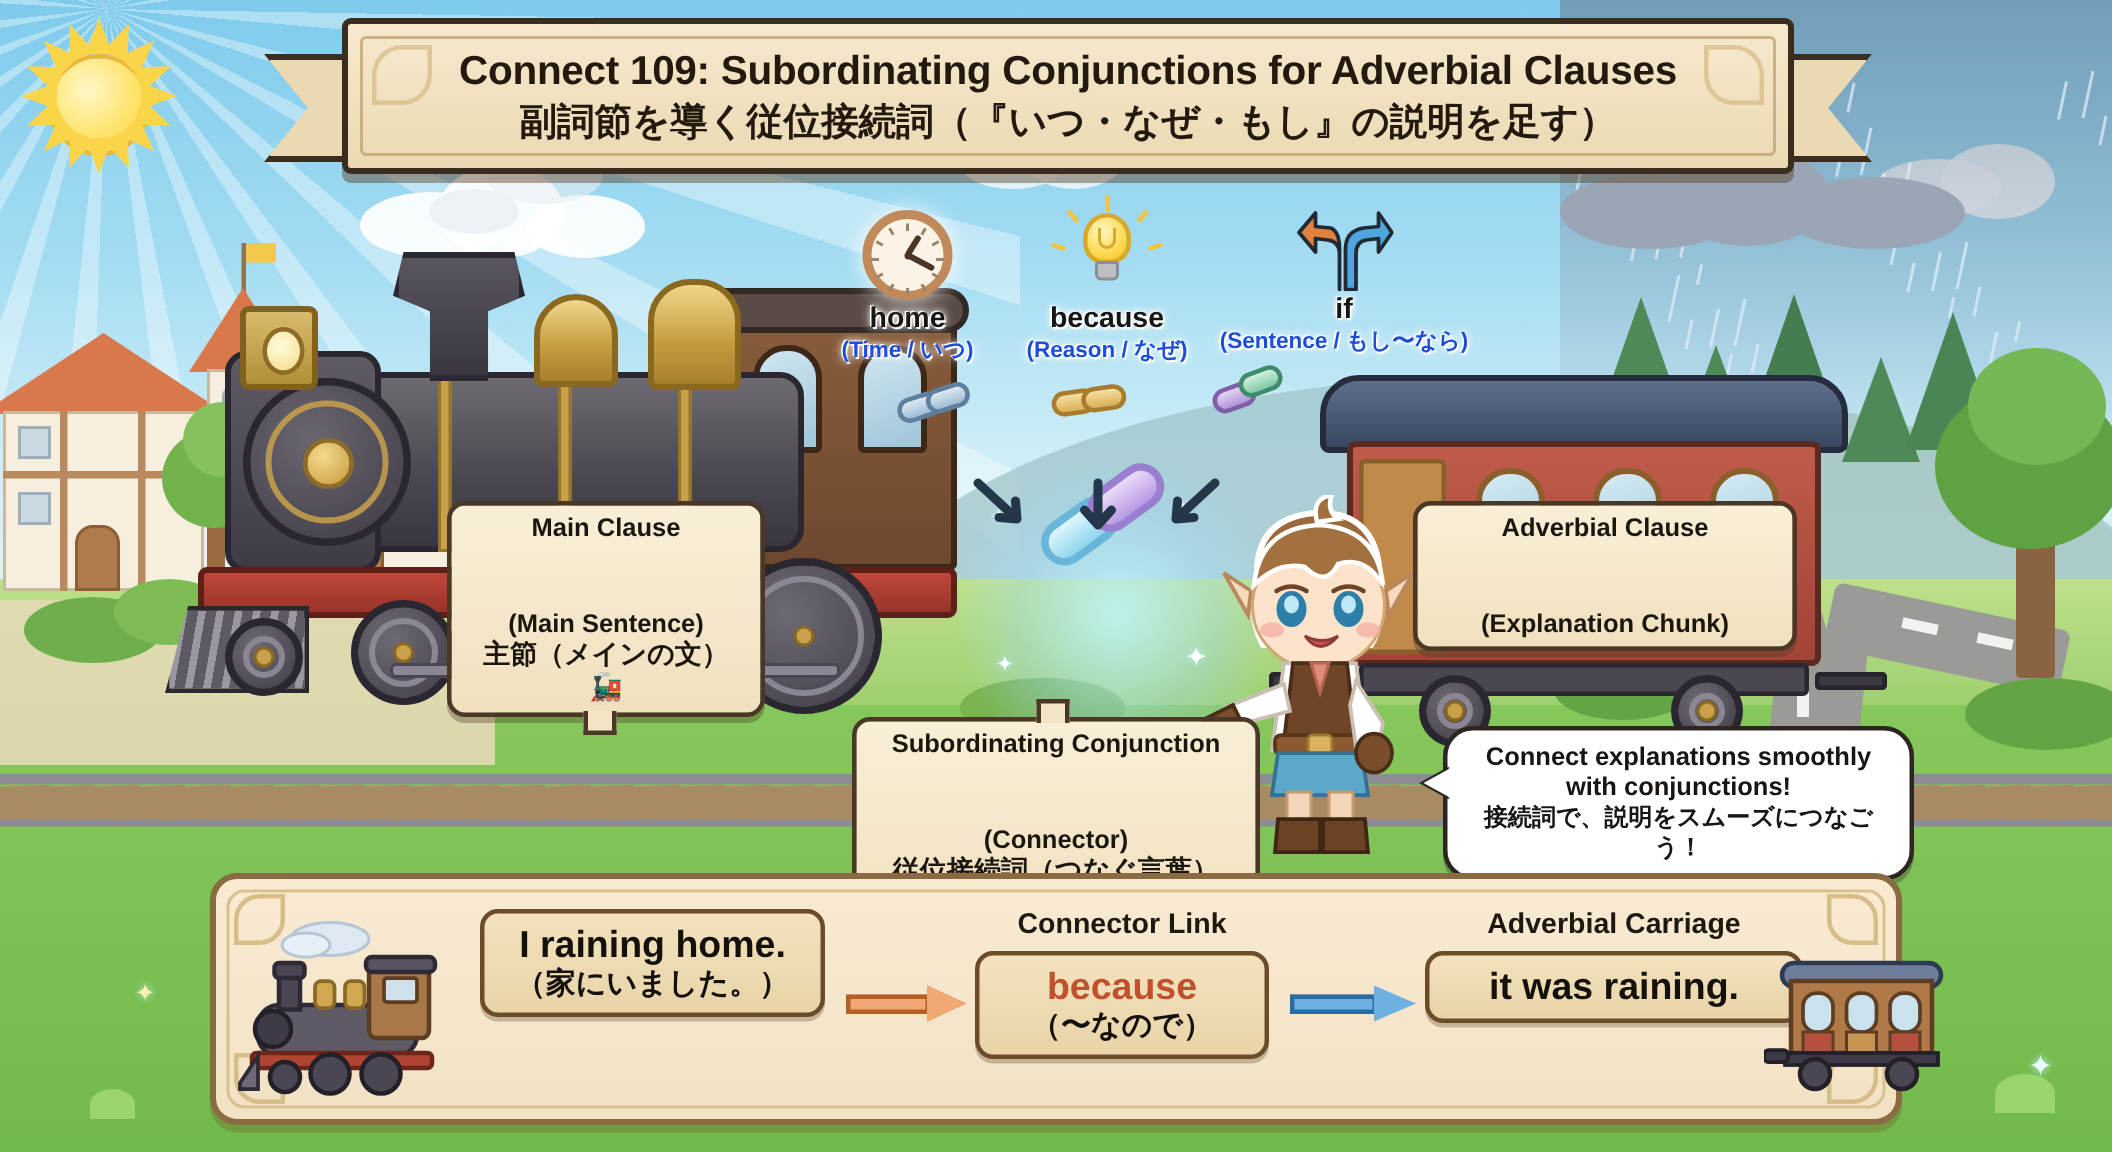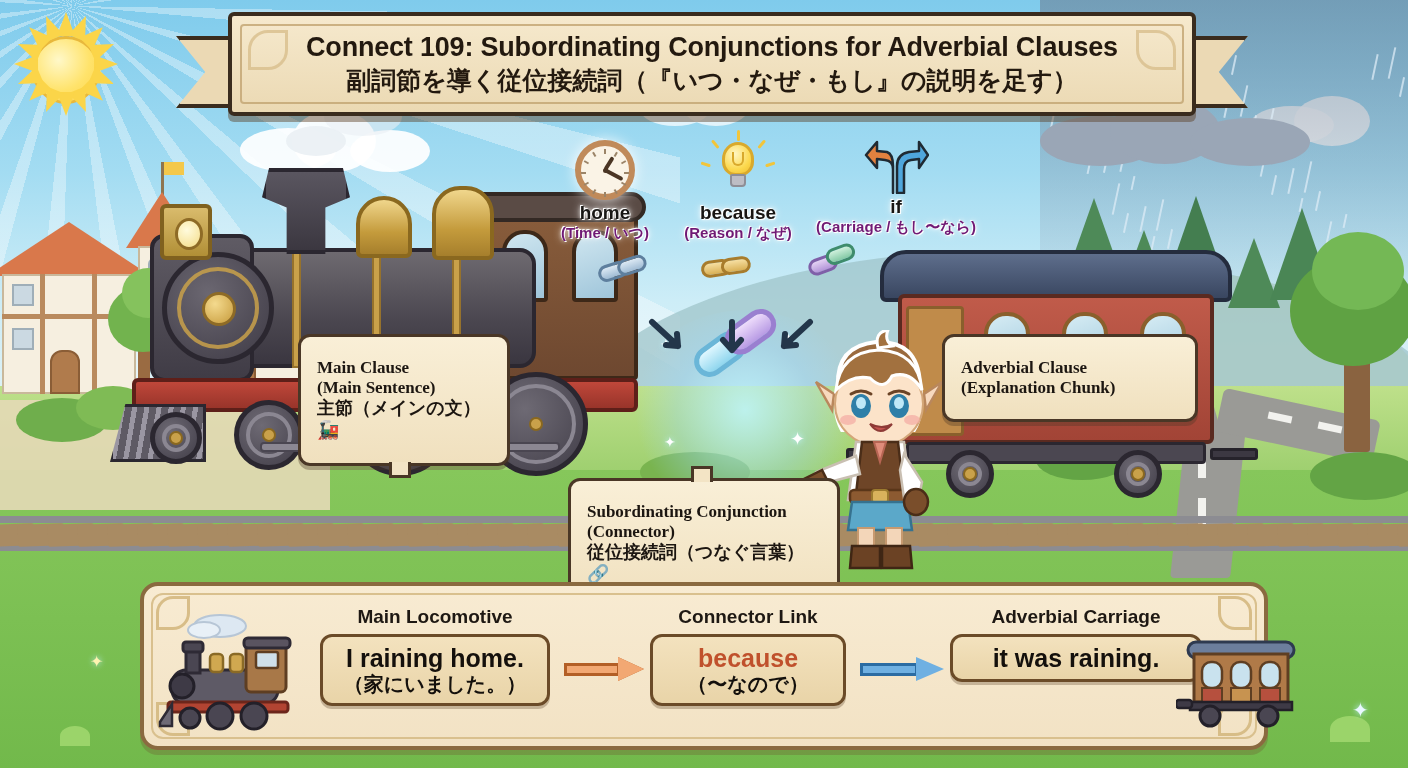--- a/index.html
+++ b/index.html
@@ -82,21 +82,21 @@
     border-radius:50% 0 50% 0; opacity:.8; }
   .banner-text { position:absolute; left:0; top:0; width:100%; height:100%;
     display:flex; flex-direction:column; align-items:center; justify-content:center; gap:1px; }
   .b-l1 { font-size:27px; font-weight:bold; color:#23190F; letter-spacing:-.2px; white-space:nowrap; }
   .b-l2 { font-size:25px; font-weight:bold; color:#23190F; white-space:nowrap; }
 
   
   .conj { position:absolute; display:flex; flex-direction:column; align-items:center; }
   .conj .kw { font-size:19px; font-weight:bold; color:#171513; margin-top:2px;
     text-shadow: 0 0 4px #fff, 0 0 8px #fff, 1px 1px 0 #fff, -1px -1px 0 #fff; }
-  .conj .sub { font-size:15px; font-weight:bold; color:#701a75;
+  .conj .sub { font-size:15px; font-weight:bold; color:#1d4ed8;
     text-shadow: 0 0 4px #fff, 0 0 8px #fff, 1px 1px 0 #fff, -1px -1px 0 #fff; white-space:nowrap; }
 
   .clock { position:relative; width:60px; height:60px; border-radius:50%;
     background:#FAF3E6; border:6px solid #C08A5A; box-shadow:0 0 14px rgba(255,255,255,.9); }
   .clock .hand { position:absolute; background:#4A3524; border-radius:2px; transform-origin: 0 50%; }
   .clock .pivot { position:absolute; left:50%; top:50%; width:5px; height:5px; margin:-2.5px;
     border-radius:50%; background:#4A3524; }
   .tickm { position:absolute; width:2px; height:5px; background:#9B8468; left:50%; top:3px;
     transform-origin: 50% 24px; }
 
@@ -171,23 +171,23 @@
   .c-panel { position:absolute; background:#C08B4A; border:3px solid #8A5F2C; border-radius:4px; }
   .c-win { position:absolute; width:46px; height:56px; border-radius:22px 22px 4px 4px;
     background: linear-gradient(160deg,#D6ECF4,#A3CBDE); border:4px solid #8A5F2C; }
   .c-under { position:absolute; left:30px; top:192px; width:300px; height:22px; background:#4B4751;
     border:3px solid #2B2730; border-radius:4px; }
   .coupler { position:absolute; height:12px; background:#3C3842; border:3px solid #26232B; border-radius:3px; }
 
   
   .callout { position:absolute; background: linear-gradient(180deg,#F9EFD7,#F0E0BE);
     border:3px solid #4A3726; border-radius:12px; box-shadow:0 4px 0 rgba(74,55,38,.35);
-    text-align:left; padding:21px 16px;font-family:Liberation Serif, serif; }
+    text-align:center; padding:5px 16px; }
   .callout .en1 { font-size:17px; font-weight:bold; color:#1C1611; line-height:1.18; }
-  .callout .en2 { font-size:17px; font-weight:bold; color:#1C1611; line-height:1.18; }
+  .callout .en2 { font-size:17px; font-weight:bold; color:#1C1611; line-height:1.18;margin-top:44px; }
   .callout .jp { font-size:18px; font-weight:bold; color:#1C1611; line-height:1.22; }
   .tail { position:absolute; width:22px; height:16px; background:#F3E4C5;
     border-left:3px solid #4A3726; border-right:3px solid #4A3726; }
 
   .bubble { position:absolute; background:#FFFFFF; border:3px solid #2C2620; border-radius:20px;
     text-align:center; padding:8px 14px; box-shadow:0 4px 0 rgba(44,38,32,.3); }
   .bubble .l { font-size:17px; font-weight:bold; color:#181512; line-height:1.2; }
   .bubble .jp { font-size:16px; font-weight:bold; color:#181512; line-height:1.25; }
   .btail { position:absolute; left:-16px; top:24px; width:0; height:0;
     border-top:11px solid transparent; border-bottom:11px solid transparent; border-right:20px solid #FFFFFF;
@@ -548,21 +548,21 @@
   </div>
 
   <div class="conj" style="left:810px;top:136px;width:172px;">
     <div class="forkic">
       <svg width="66" height="58" viewBox="0 0 66 58">
         <path d="M34 57 L34 30 Q34 18 46 16 L56 15 L56 6 L65 19 L56 32 L56 23 L48 24 Q41 25 41 33 L41 57 Z" fill="#4FA6DC" stroke="#1F2A33" stroke-width="2.5" stroke-linejoin="round"></path>
         <path d="M30 57 L30 33 Q30 25 22 24 L14 23 L14 32 L3 19 L14 6 L14 15 L24 16 Q30 18 30 30 L30 57 Z" fill="#E2813F" stroke="#1F2A33" stroke-width="2.5" stroke-linejoin="round"></path>
       </svg>
     </div>
     <div class="kw">if</div>
-    <div class="sub">(Carriage / もし〜なら)</div>
+    <div class="sub">(Sentence / もし〜なら)</div>
   </div>
 
   <div class="chain" style="left:596px;top:268px;transform:rotate(-18deg);">
     <div class="lnk" style="left:0;top:0;border-color:#5E7F9E;background:linear-gradient(180deg,#DCE9F4,#9FBBD4);"></div>
     <div class="lnk" style="left:20px;top:0;border-color:#5E7F9E;background:linear-gradient(180deg,#DCE9F4,#9FBBD4);"></div>
   </div>
   <div class="chain" style="left:700px;top:262px;transform:rotate(-8deg);">
     <div class="lnk" style="left:0;top:0;border-color:#A87C2C;background:linear-gradient(180deg,#F6DFA2,#D9B055);"></div>
     <div class="lnk" style="left:20px;top:0;border-color:#A87C2C;background:linear-gradient(180deg,#F6DFA2,#D9B055);"></div>
   </div>
@@ -655,20 +655,26 @@
     <div class="en2">(Explanation Chunk)</div>
   </div>
 
   <div class="callout" style="left:568px;top:478px;width:272px;">
     <div class="tail" style="left:120px;top:-15px;border-top:3px solid #4A3726;"></div>
     <div class="en1">Subordinating Conjunction</div>
     <div class="en2">(Connector)</div>
     <div class="jp">従位接続詞（つなぐ言葉）🔗</div>
   </div>
 
+  <div class="bubble" style="left:962px;top:484px;width:314px;">
+    <div class="btail"></div>
+    <div class="l">Connect explanations smoothly</div>
+    <div class="l">with conjunctions!</div>
+    <div class="jp">接続詞で、説明をスムーズにつなごう！</div>
+  </div>
 
   <div class="panel">
     <div class="panel-inner"></div>
     <div class="corner" style="left:12px;top:10px;"></div>
     <div class="corner" style="right:12px;top:10px;transform:scaleX(-1);"></div>
     <div class="corner" style="left:12px;bottom:10px;transform:scaleY(-1);"></div>
     <div class="corner" style="right:12px;bottom:10px;transform:scale(-1,-1);"></div>
 
     <div class="mini" style="left:14px;top:18px;width:160px;height:130px;">
       <svg width="160" height="130" viewBox="0 0 160 130">
@@ -685,21 +691,20 @@
         <circle cx="24" cy="82" r="12" fill="#3E3A46" stroke="#232029" stroke-width="3"></circle>
         <rect x="10" y="98" width="120" height="10" rx="3" fill="#B24432" stroke="#6C261B" stroke-width="3"></rect>
         <circle cx="32" cy="114" r="10" fill="#4A4652" stroke="#232029" stroke-width="3"></circle>
         <circle cx="62" cy="112" r="13" fill="#4A4652" stroke="#232029" stroke-width="3"></circle>
         <circle cx="96" cy="112" r="13" fill="#4A4652" stroke="#232029" stroke-width="3"></circle>
         <path d="M2 118 L14 100 L14 122 L2 122 Z" fill="#6E6A76" stroke="#2E2A35" stroke-width="2.5"></path>
       </svg>
     </div>
 
     <div class="pcol" style="left:176px;top:20px;width:230px;">
-      <div class="head">Main Locomotive</div>
       <div class="pbox">
         <div class="en">I raining home.</div>
         <div class="jp">（家にいました。）</div>
       </div>
     </div>
 
     <div class="arrow-big" style="left:420px;top:72px;width:80px;">
       <div class="abody" style="width:56px;background:#F2A873;border-color:#B35F26;"></div>
       <div class="ahead" style="border-left:26px solid #F2A873;filter:drop-shadow(0 0 0 #B35F26);"></div>
     </div>

